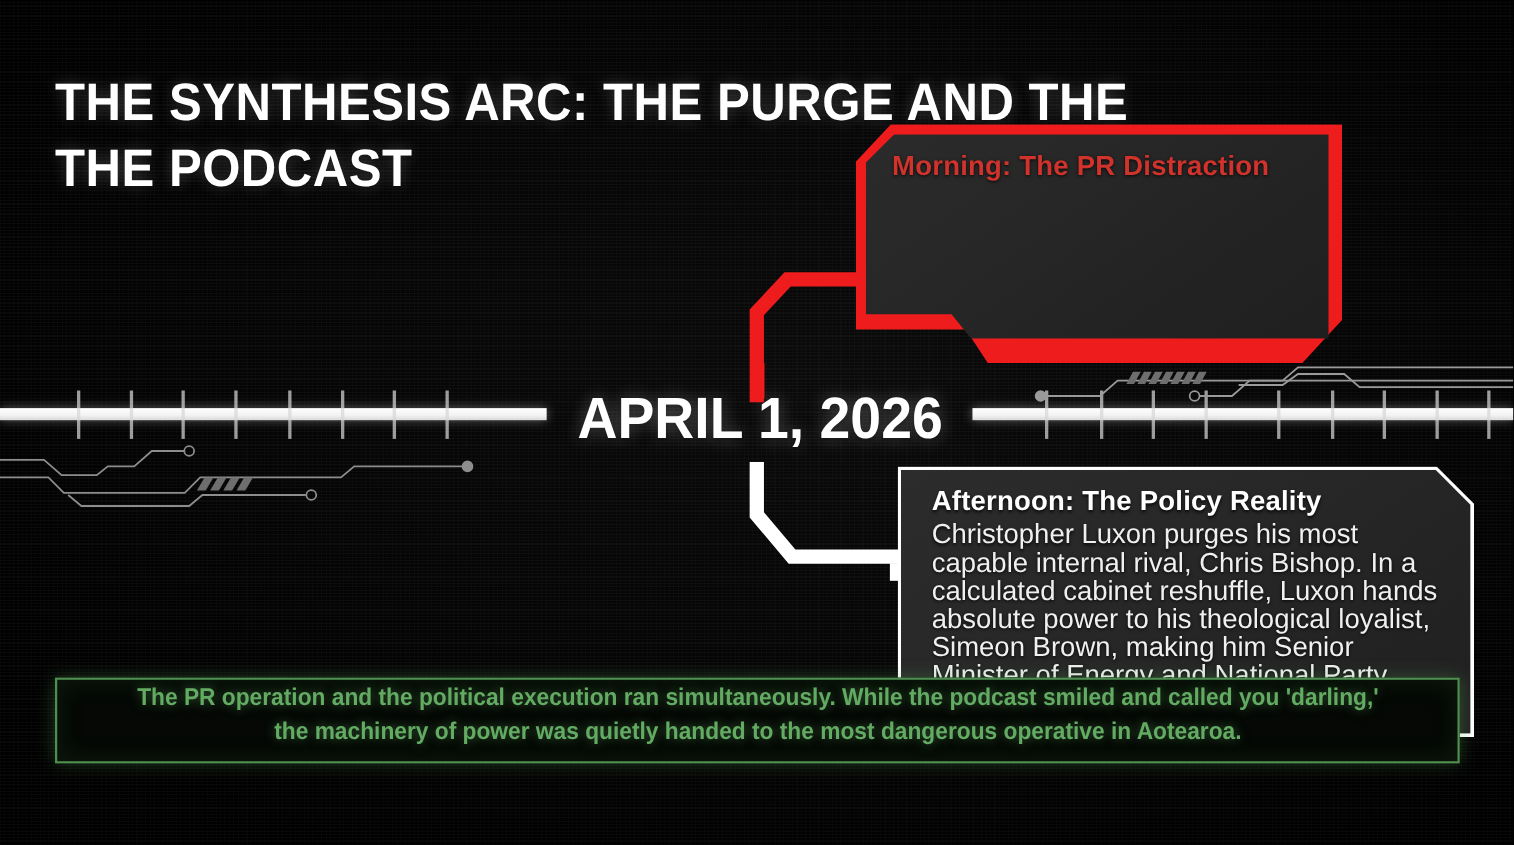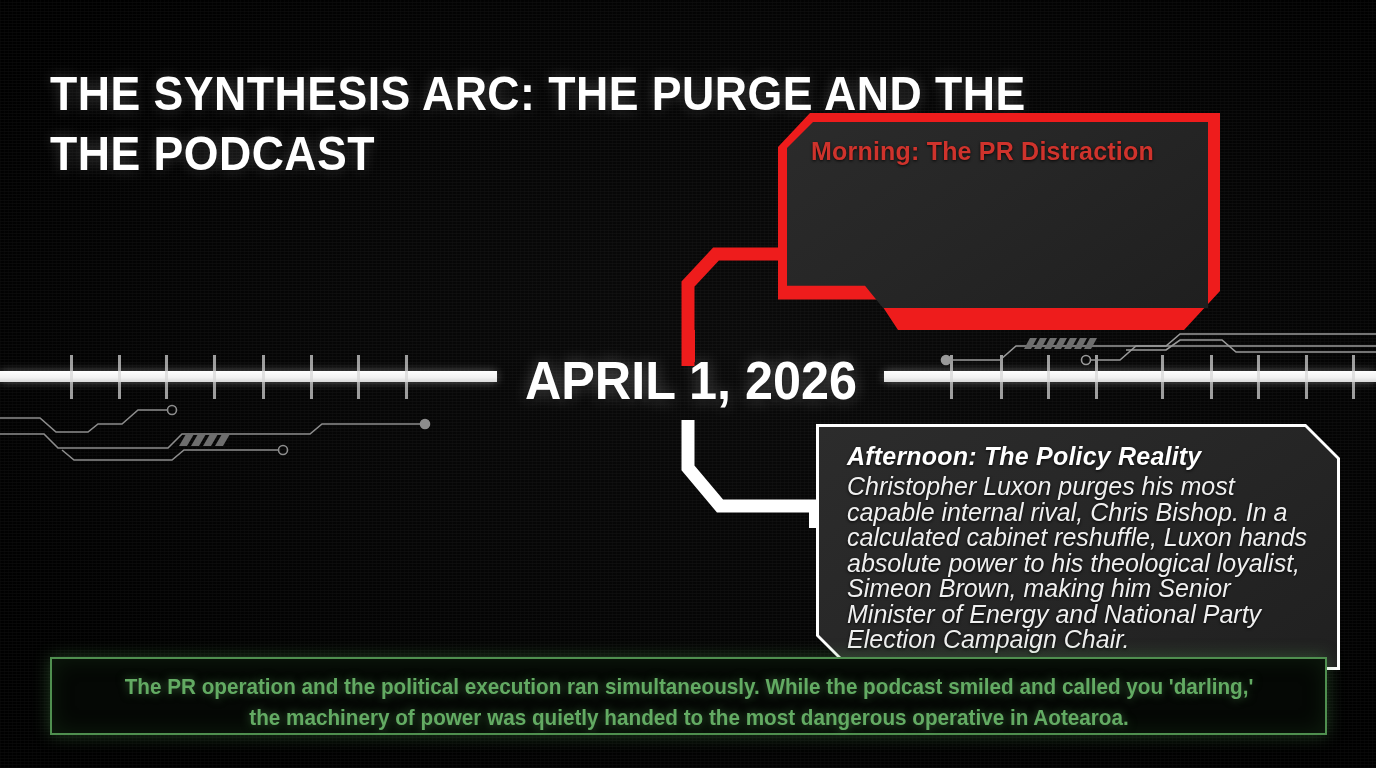--- a/index.html
+++ b/index.html
@@ -144,21 +144,20 @@
     text-shadow: 0 1px 3px rgba(0,0,0,.9);
   }
 
   
   .card-white {
     position: absolute;
     left: 816px;
     top: 424px;
     width: 524px;
     height: 246px;
-    font-style: italic;
   }
   .card-white .frame {
     position: absolute;
     inset: 0;
     background: #ffffff;
     filter: drop-shadow(0 0 10px rgba(255,255,255,.3));
     clip-path: polygon(
       0 0,
       calc(100% - 34px) 0,
       100% 34px,
@@ -204,29 +203,29 @@
     top: 88px;
     width: 8px;
     height: 16px;
     background: #ffffff;
   }
 
   
   .banner {
     position: absolute;
     left: 50px;
-    top: 657px;
+    top: 616px;
     width: 1277px;
     height: 78px;
     box-sizing: border-box;
     border: 2px solid #4f8f4f;
     background: #050805;
     box-shadow: 0 0 16px rgba(90,170,90,.35), inset 0 0 22px rgba(40,90,40,.25);
     display: flex;
-    align-items: flex-end;
+    align-items: flex-start;
     justify-content: center;
   }
   .banner p {
     margin: 0;
     width: 1230px;
     text-align: center;
     color: #63ab63;
     font-size: 22px;
     line-height: 31px;
     font-weight: bold;

